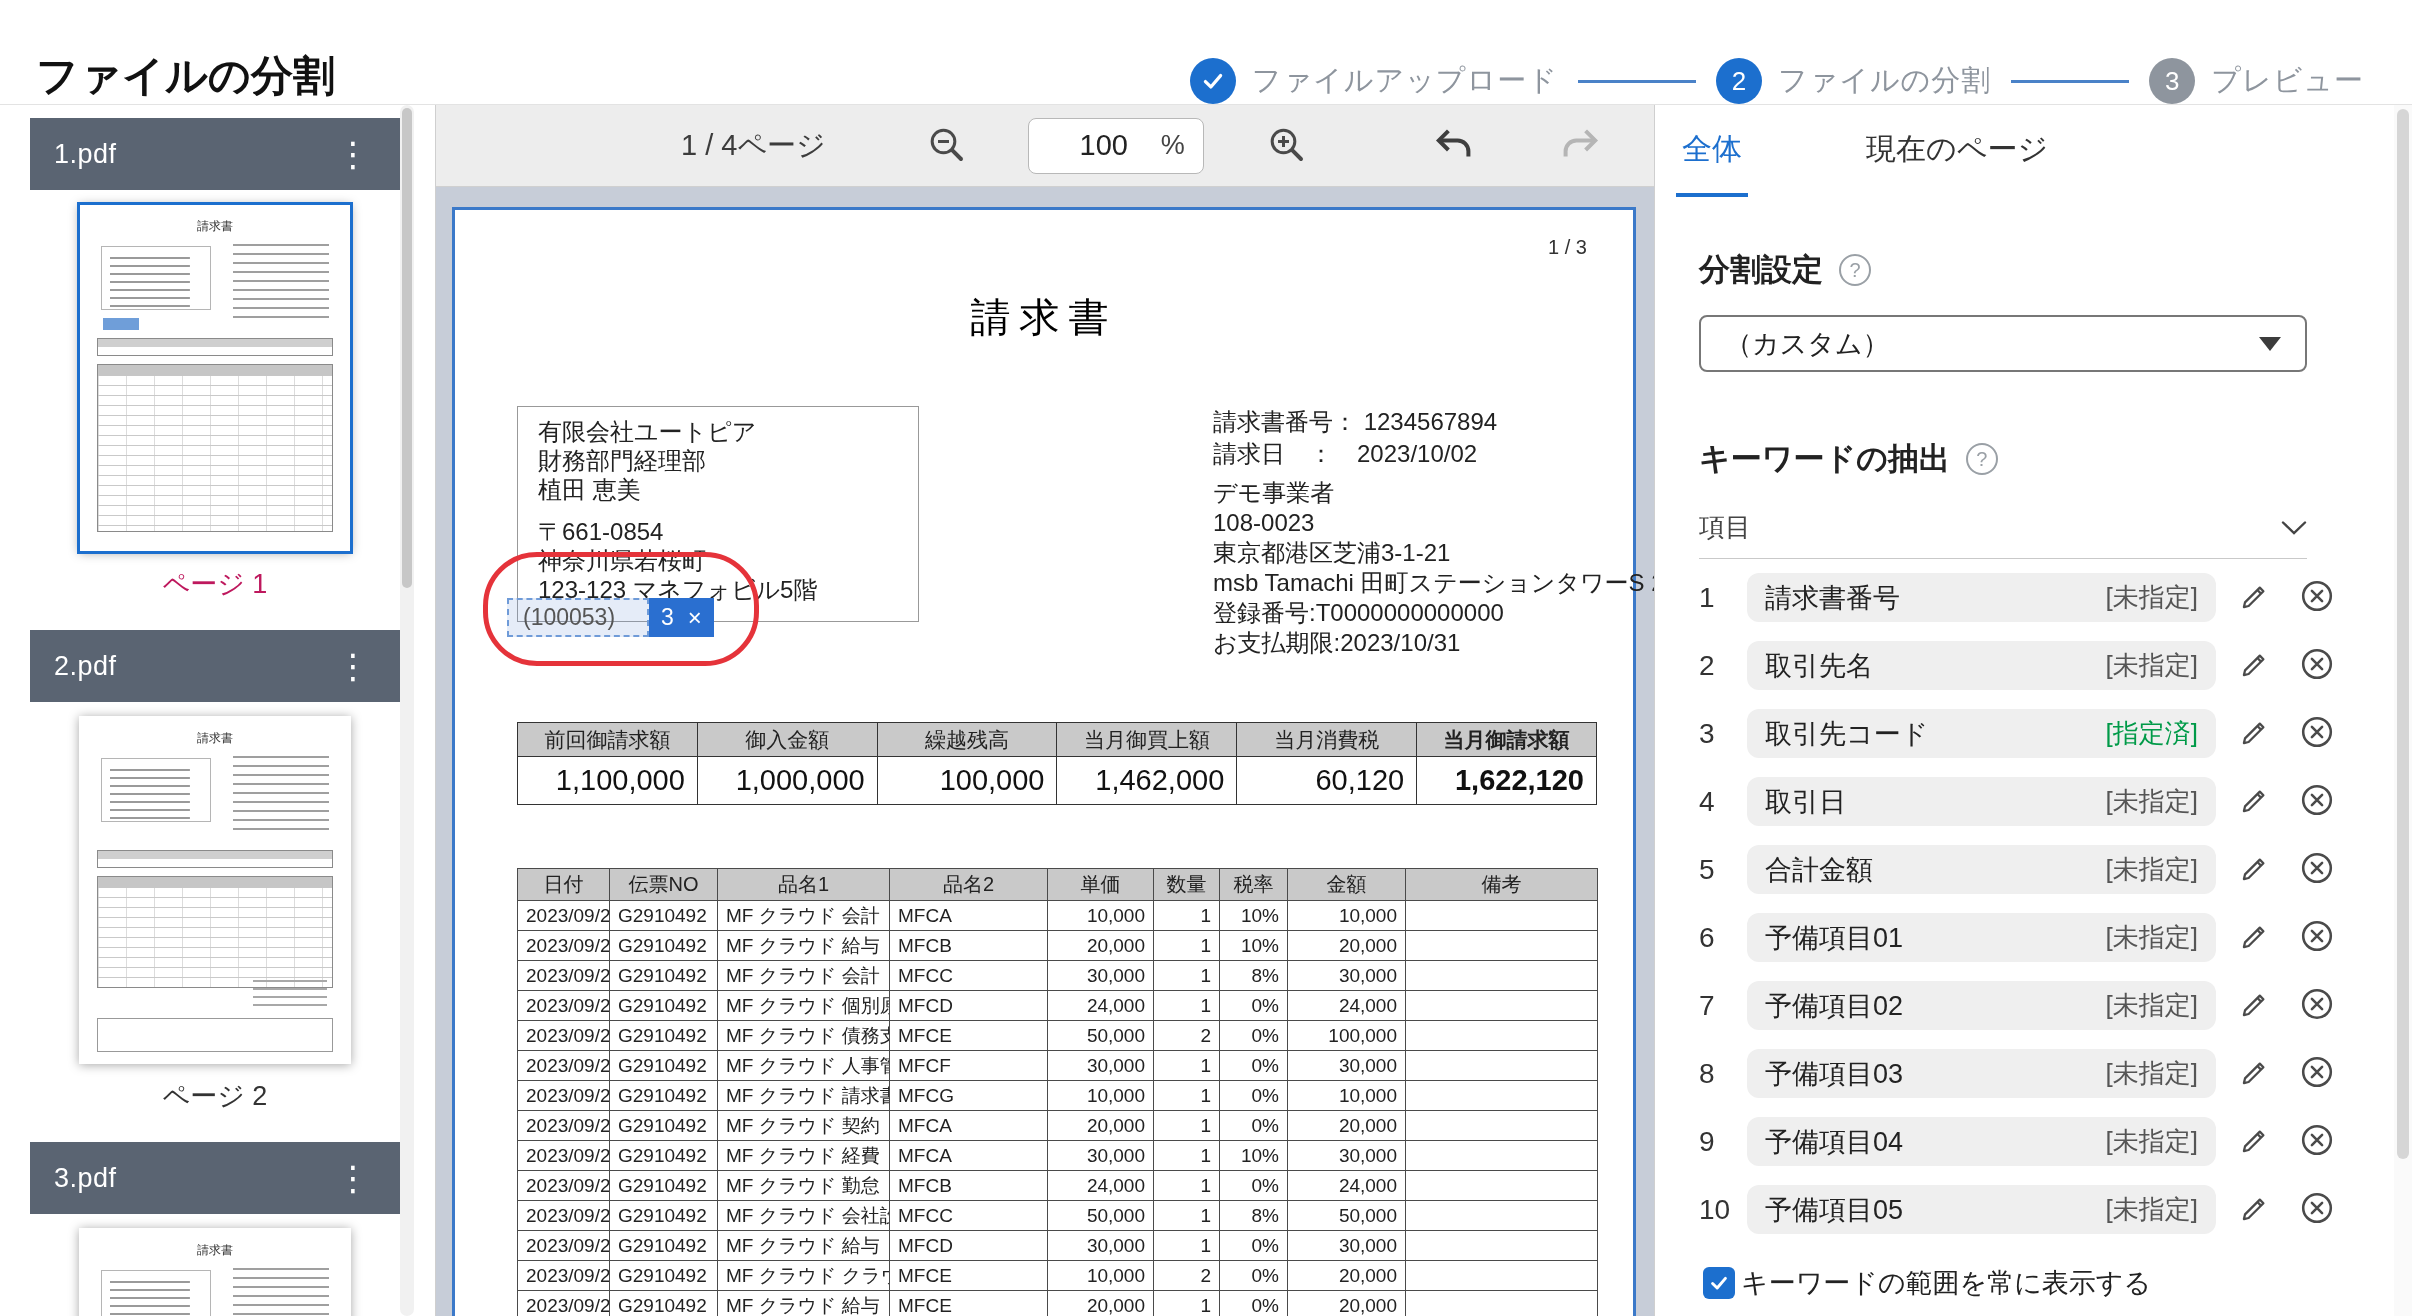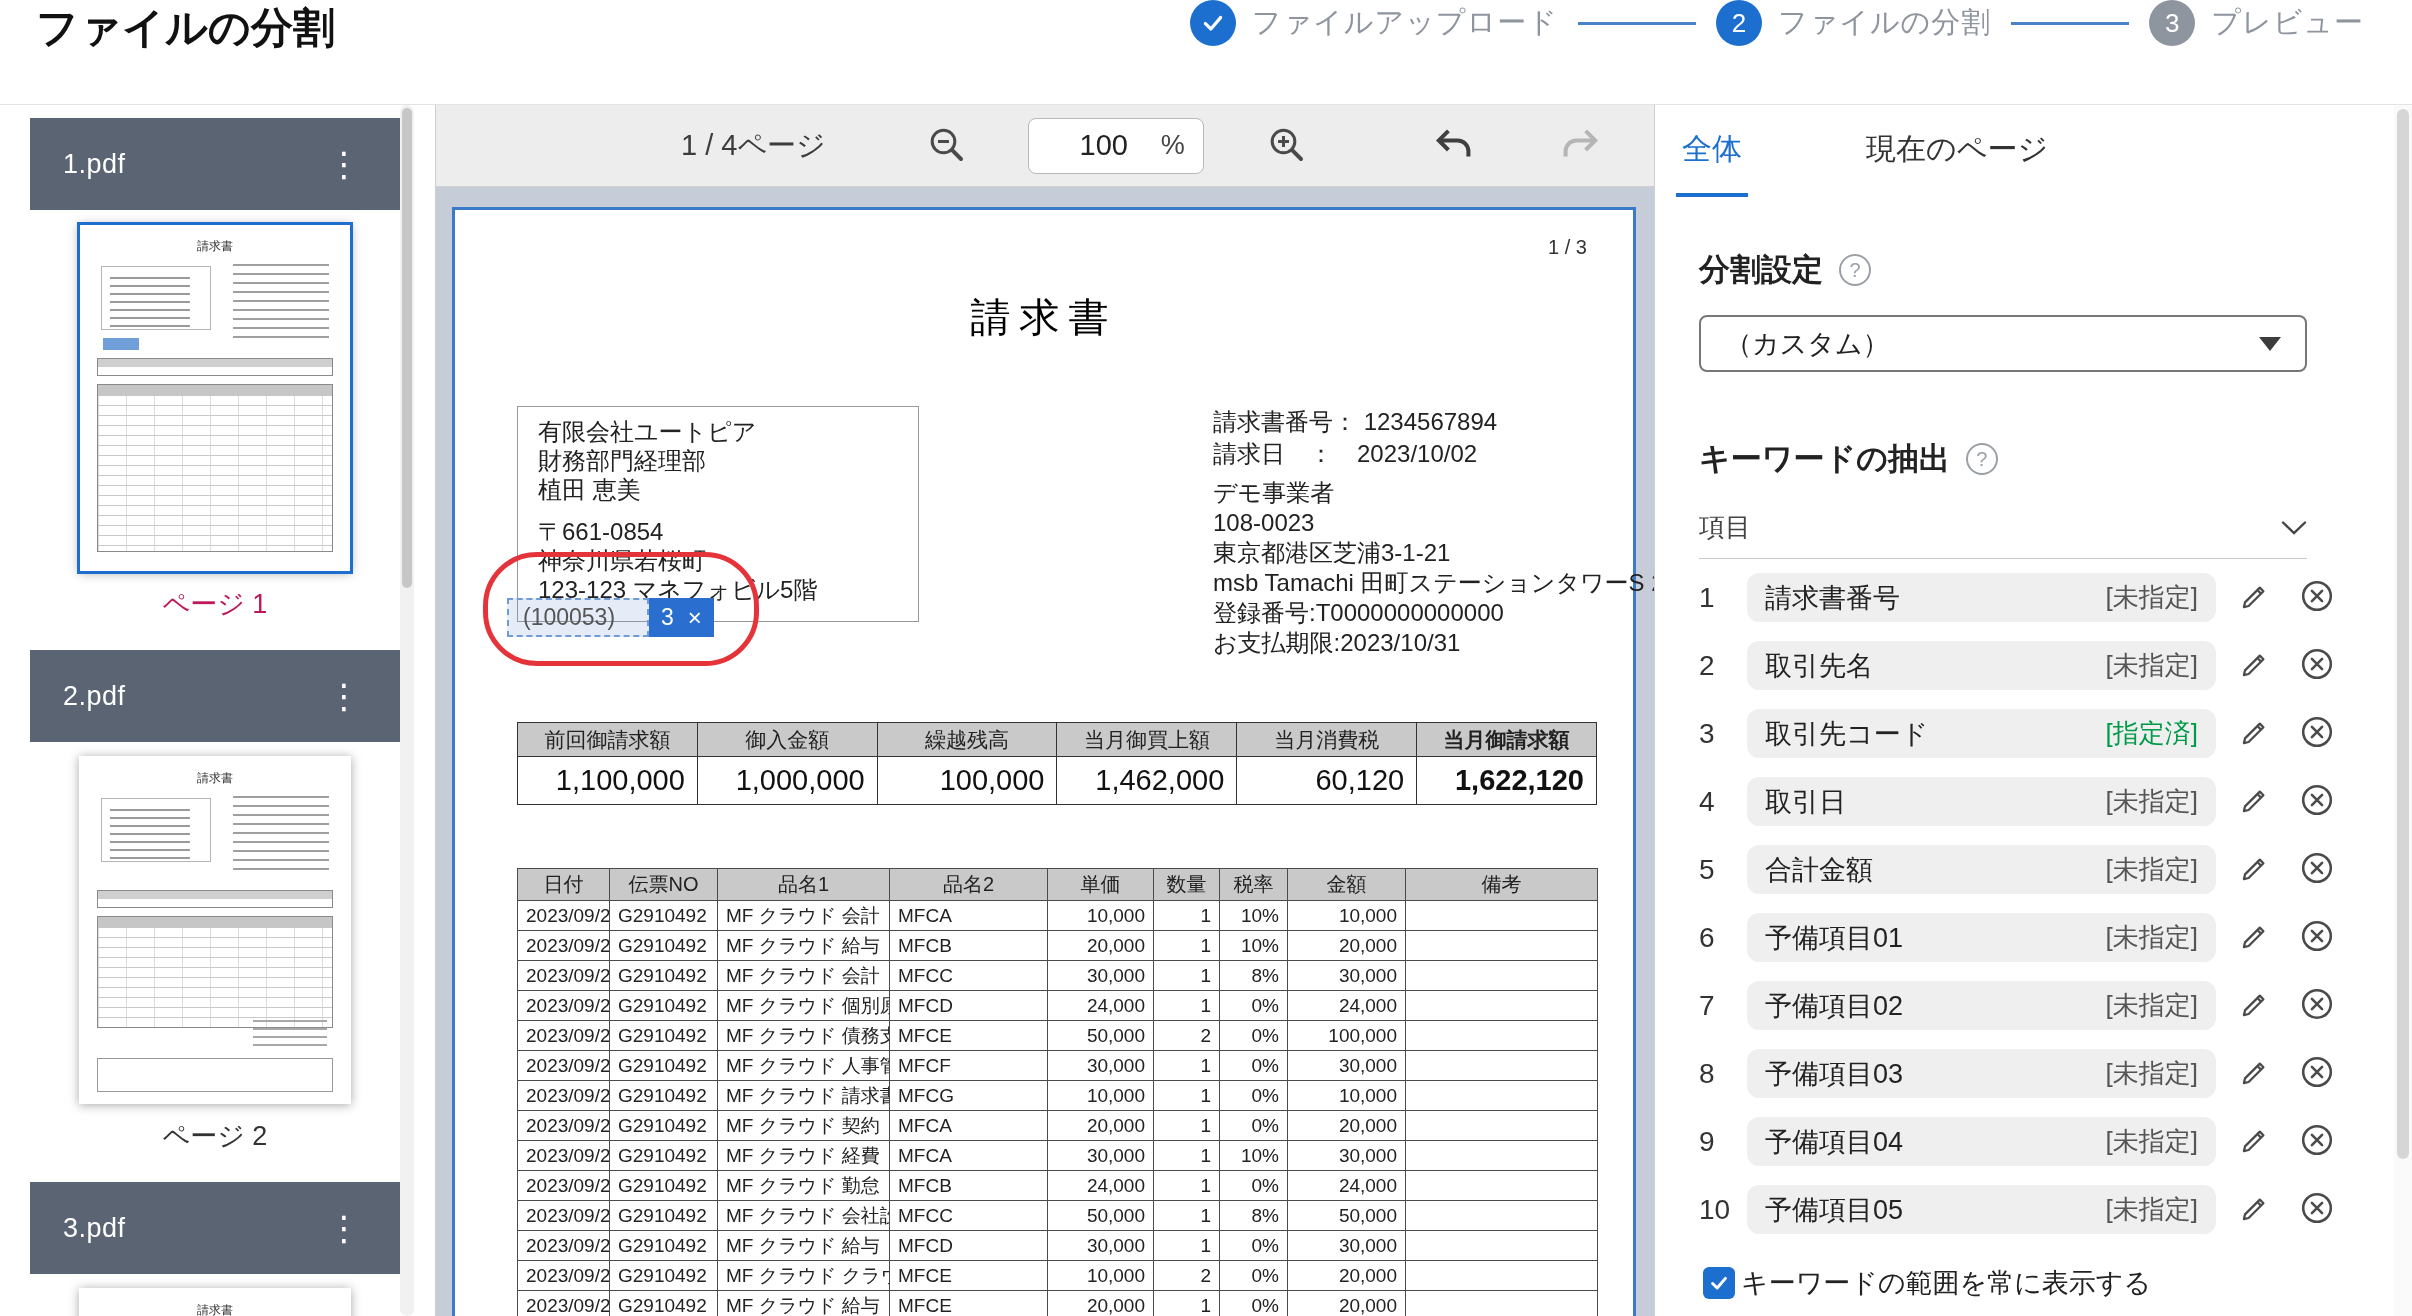--- a/index.html
+++ b/index.html
@@ -1,38 +1,38 @@
 <!DOCTYPE html>
 <html><head>
 <meta charset="utf-8">
 <style>
   * { margin:0; padding:0; box-sizing:border-box; }
   html,body { width:2412px; height:1316px; overflow:hidden; }
   body { font-family:"Liberation Sans","DejaVu Sans",sans-serif; background:#fff; color:#222; }
   .app { width:2412px; height:1316px; display:flex; flex-direction:column; position:relative; }
 
   
-  .topbar { height:105px; flex:none; display:flex; align-items:flex-start; padding:0 48px 0 36px; border-bottom:1px solid #e3e3e3; background:#fff; }
+  .topbar { height:105px; flex:none; display:flex; align-items:flex-end; padding:0 48px 0 36px; border-bottom:1px solid #e3e3e3; background:#fff; }
   .topbar h1 { font-size:42px; font-weight:700; color:#111; }
   .stepper { margin-left:auto; display:flex; align-items:center; }
   .step { display:flex; align-items:center; gap:16px; }
   .step-circle { width:46px; height:46px; border-radius:50%; display:flex; align-items:center; justify-content:center; color:#fff; font-size:26px; flex:none; }
   .step-circle.done,.step-circle.active { background:#1c6fce; }
   .step-circle.upcoming { background:#8e959e; }
   .step-label { font-size:29px; color:#8e959e; letter-spacing:1px; white-space:nowrap; }
   .connector { width:118px; height:3px; background:#4a82c8; margin:0 20px; }
 
   
   .main { flex:1; display:flex; min-height:0; position:relative; }
 
   
   .sidebar { width:435px; flex:none; display:flex; padding-left:30px; background:#fff; }
   .sidebar-content { width:370px; overflow:hidden; }
   .file-block { margin-bottom:30px; }
-  .file-header { height:92px; background:#5a6472; color:#fff; display:flex; align-items:center; padding:0 33px; margin-top:13px; }
+  .file-header { height:72px; background:#5a6472; color:#fff; display:flex; align-items:center; padding:0 24px; margin-top:13px; }
   .file-block:first-child .file-header { margin-top:13px; }
   .file-name { font-size:27px; letter-spacing:.5px; }
   .kebab { margin-left:auto; font-size:34px; line-height:1; color:#fff; cursor:pointer; padding:0 6px; }
   .thumb-wrap { display:flex; justify-content:center; margin-top:14px; }
   .thumb-card { width:272px; height:348px; background:#fff; box-shadow:0 1px 10px rgba(0,0,0,.35); position:relative; }
   .thumb-card.selected { outline:3px solid #1c6fce; outline-offset:-1px; }
   .page-label { text-align:center; font-size:27px; color:#333; margin-top:14px; height:34px; }
   .page-label.selected { color:#be185d; }
   .sidebar-scrollbar { width:14px; background:#f1f1f1; position:relative; border-radius:7px; }
   .sidebar-scrollbar .sb-thumb { position:absolute; top:3px; left:2px; right:2px; height:480px; background:#c7c7c7; border-radius:6px; }

